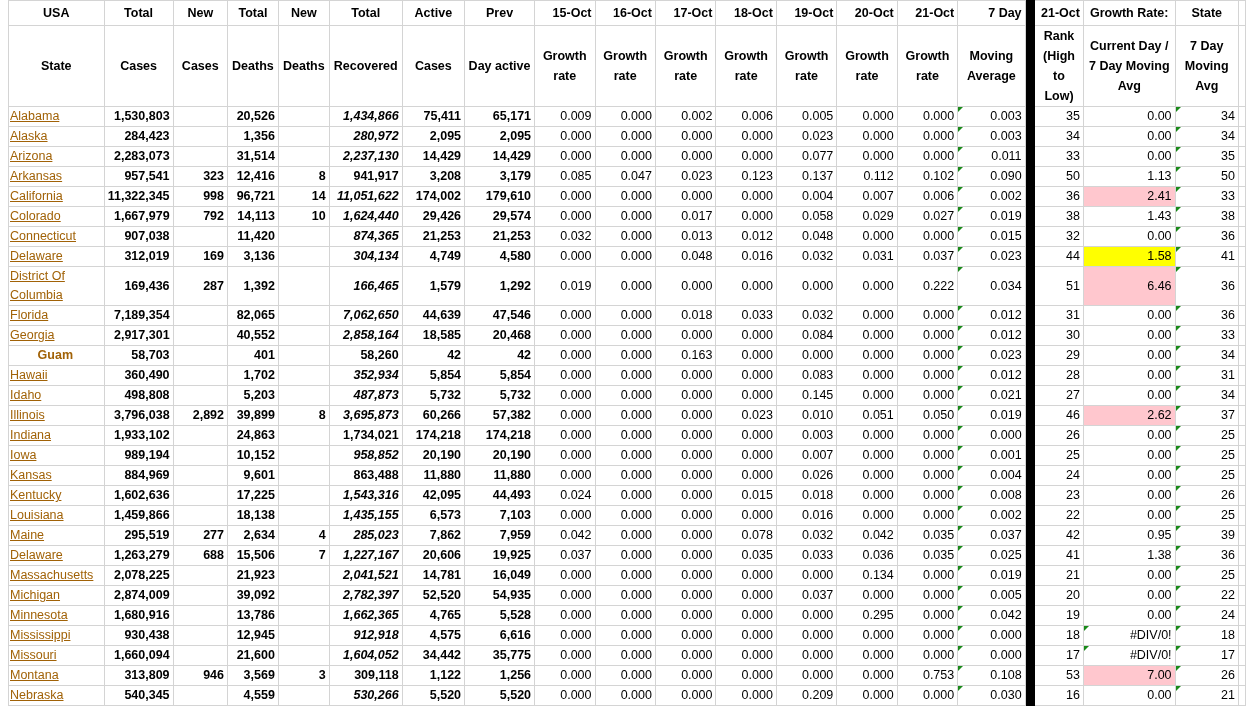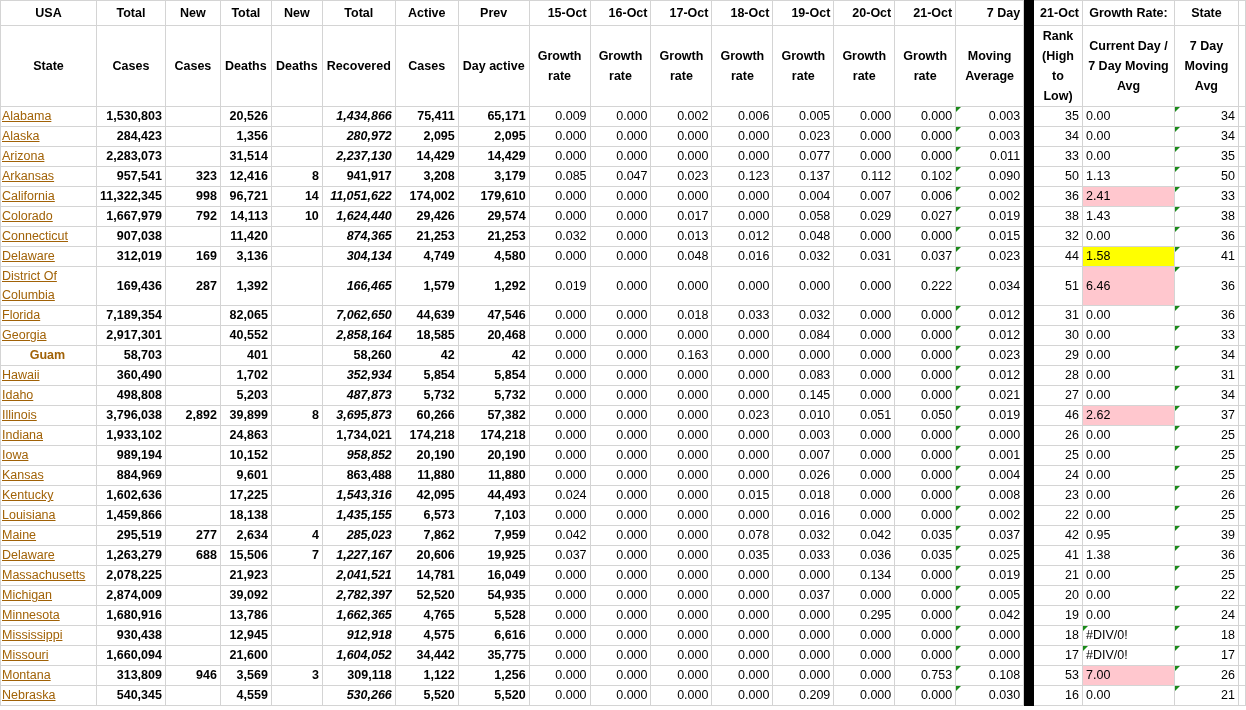--- a/index.html
+++ b/index.html
@@ -1,28 +1,28 @@
 <!DOCTYPE html>
 <html><head>
 <meta charset="utf-8">
 <style>
   html, body { margin:0; padding:0; background:#fff; }
   body { width:1246px; height:710px; overflow:hidden; font-family:"Liberation Sans", "DejaVu Sans", sans-serif; font-size:12.5px; color:#000; }
-  table { border-collapse:collapse; table-layout:fixed; position:absolute; left:0; top:0;border-radius:11px; }
+  table { border-collapse:collapse; table-layout:fixed; position:absolute; left:8px; top:0;border-radius:11px; }
   td { border:1px solid #d4d4d4; padding:0 3px; white-space:nowrap; overflow:hidden; position:relative; height:19px; line-height:19px; }
   thead td { font-weight:bold; text-align:center; }
   tr.h1 td { height:24px; line-height:24px; }
   tr.h2 td { height:79px; line-height:20px; white-space:normal; }
   .sep { background:#000; border-color:#000; padding:0; }
   td.state { text-align:left; text-decoration:underline; color:#a16207; padding-left:1px; cursor:pointer; }
   td.state.nolink { text-decoration:none; font-weight:bold; cursor:default;text-align:center; }
   td.num { text-align:right; }
   td.b { font-weight:bold; }
   td.i { font-style:italic; }
-  td.c { text-align:left; }
+  td.c { text-align:right; }
   td.rate { text-align:right; color:#000; }
   tr.tall td { height:38px; line-height:19px; }
   td.pink { background:#ffc7ce;margin-top:20px; }
   td.yellow { background:#ffff00; }
   td.tri::before { content:""; position:absolute; left:0; top:0; width:0; height:0; border-top:5px solid #1a8a1a; border-right:5px solid transparent; }
 </style>
 </head>
 <body>
 
 <table id="sheet">

